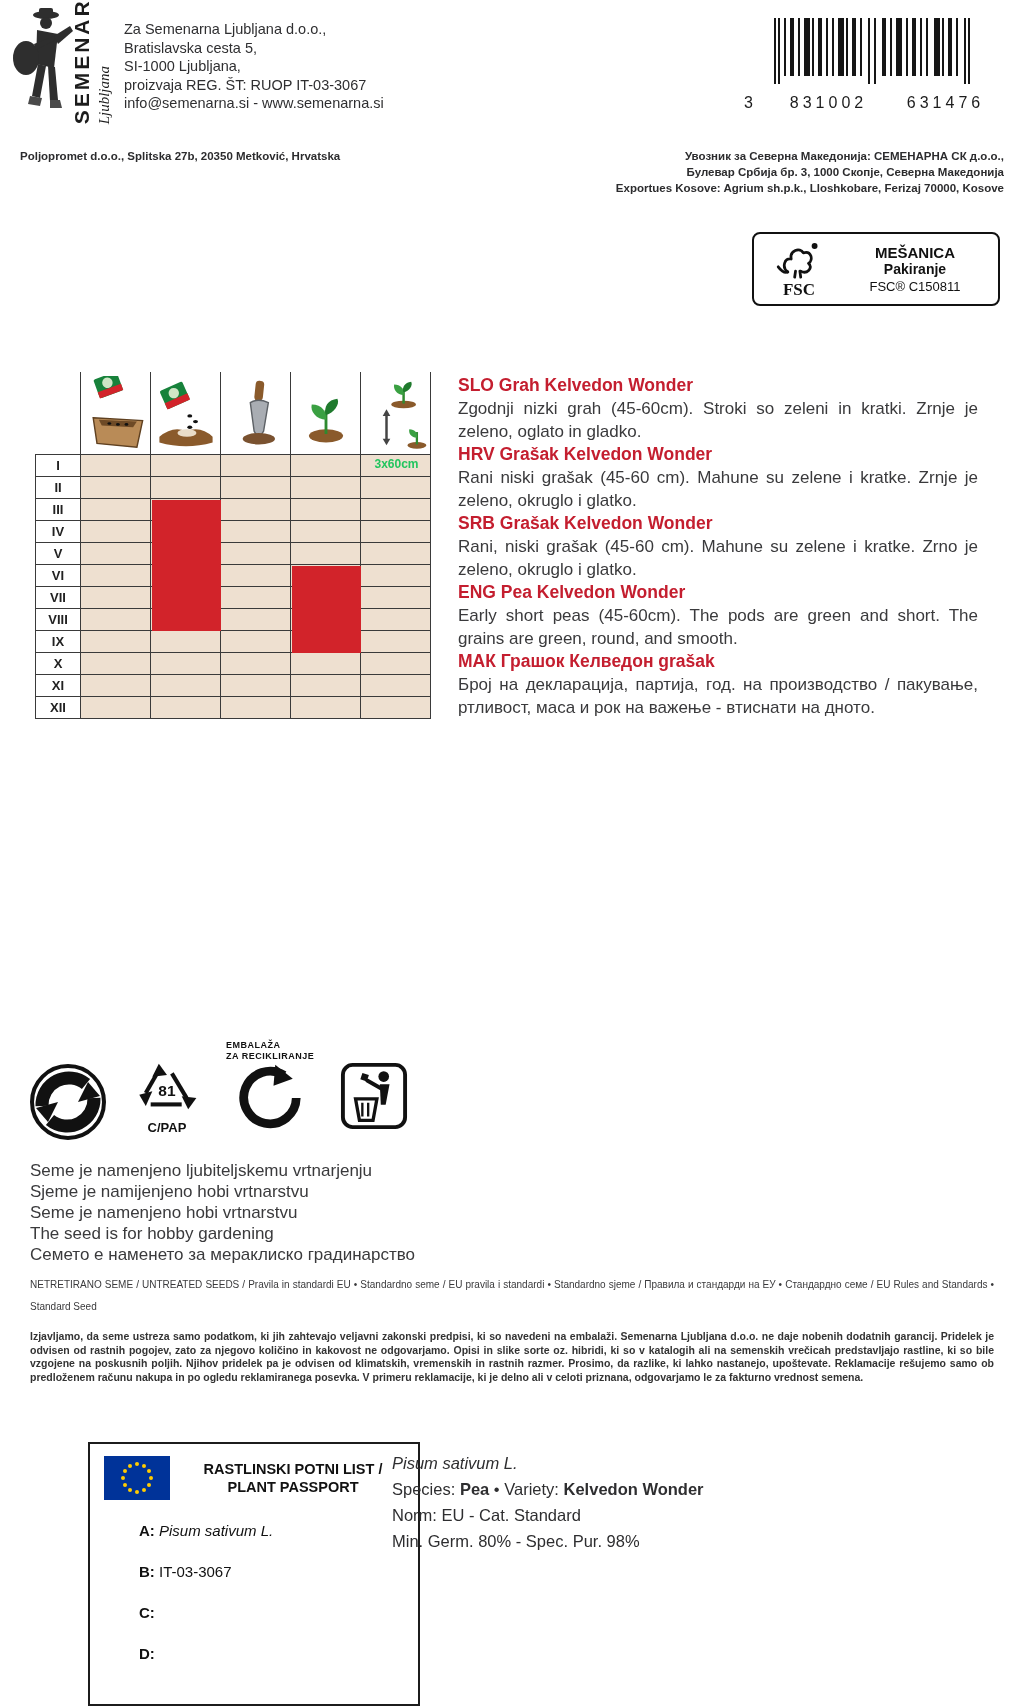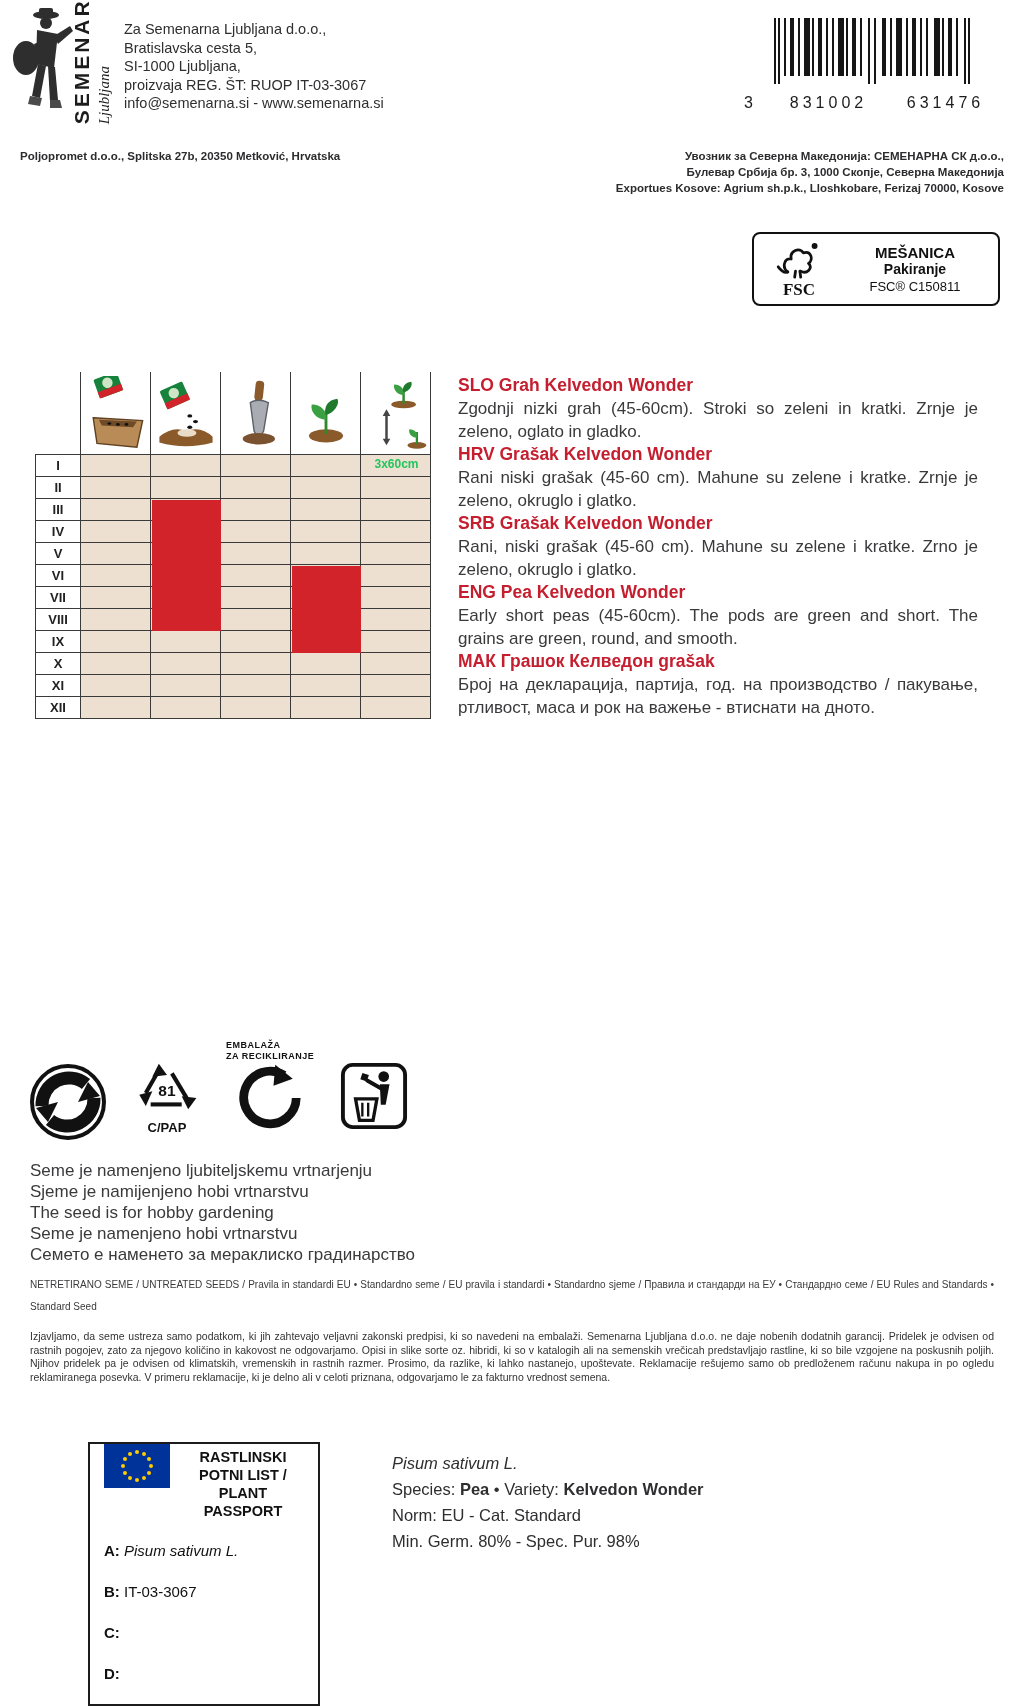--- a/index.html
+++ b/index.html
@@ -60,28 +60,28 @@
   .r-pad{padding-top:22px;}
   .embalaza{font-size:9px;font-weight:bold;color:#111;line-height:10.5px;letter-spacing:0.5px;}
   .cpap{font-size:13px;font-weight:bold;color:#111;margin-top:-4px;}
   .prewrap{white-space:pre-line;}
 
   
   .hobby{position:absolute;left:30px;top:1160px;font-size:17px;line-height:21px;color:#3a3a3c;}
   .standards{position:absolute;left:30px;top:1274px;width:964px;font-size:10px;line-height:22px;
              text-align:justify;color:#3a3a3c;}
   .disclaimer{position:absolute;left:30px;top:1330px;width:964px;font-size:10.5px;line-height:13.5px;
-              text-align:justify;color:#333;}
-
-  
-  .passport{position:absolute;left:88px;top:1442px;width:232px;height:264px;border:2px solid #1c1c1c;background:#fff;
-            box-sizing:border-box;padding:0 14px;}
+              text-align:justify;color:#333;font-weight:bold;}
+
+  
+  .passport{position:absolute;left:88px;top:1442px;width:332px;height:264px;border:2px solid #1c1c1c;background:#fff;
+            box-sizing:border-box;padding:12px 14px;}
   .pass-head{display:flex;align-items:flex-start;gap:12px;}
   .pass-title{flex:1;text-align:center;font-weight:bold;font-size:14.5px;line-height:18px;color:#111;padding-top:4px;}
-  .pass-fields{margin-top:22px;display:flex;flex-direction:column;gap:24px;font-size:15px;color:#111;}
+  .pass-fields{margin-top:22px;display:flex;flex-direction:column;gap:24px;font-size:15px;color:#111;margin-left:35px;}
   .pf-label{font-weight:bold;}
   .pf-italic{font-style:italic;}
   .species{position:absolute;left:392px;top:1450px;font-size:16.5px;line-height:26px;color:#2e2e30;}
   .latin{font-style:italic;}
   .bold{font-weight:bold;}
 </style>
 </head>
 <body>
 
 <div class="page">
@@ -401,22 +401,22 @@
         <rect x="22" y="12" width="7" height="7" fill="#111" transform="rotate(18 25 15)"></rect>
         <path d="M16 38 L38 38 L34 60 L20 60 Z" fill="none" stroke="#111" stroke-width="3.4"></path>
         <path d="M23 42 L23 56 M29 42 L29 56" stroke="#111" stroke-width="2.4"></path>
       </svg>
     </div>
   </div>
 
   <div class="hobby">
     <div>Seme je namenjeno ljubiteljskemu vrtnarjenju</div>
     <div>Sjeme je namijenjeno hobi vrtnarstvu</div>
+    <div>Seme je namenjeno hobi vrtnarstvu</div>
     <div>The seed is for hobby gardening</div>
-    <div>Seme je namenjeno hobi vrtnarstvu</div>
     <div>Семето е наменето за мераклиско градинарство</div>
   </div>
 
   <div class="standards">NETRETIRANO SEME / UNTREATED SEEDS / Pravila in standardi EU • Standardno seme / EU pravila i standardi • Standardno sjeme / Правила и стандарди на ЕУ • Стандардно семе / EU Rules and Standards • Standard Seed</div>
   <div class="disclaimer">Izjavljamo, da seme ustreza samo podatkom, ki jih zahtevajo veljavni zakonski predpisi, ki so navedeni na embalaži. Semenarna Ljubljana d.o.o. ne daje nobenih dodatnih garancij. Pridelek je odvisen od rastnih pogojev, zato za njegovo količino in kakovost ne odgovarjamo. Opisi in slike sorte oz. hibridi, ki so v katalogih ali na semenskih vrečicah predstavljajo rastline, ki so bile vzgojene na poskusnih poljih. Njihov pridelek pa je odvisen od klimatskih, vremenskih in rastnih razmer. Prosimo, da razlike, ki lahko nastanejo, upoštevate. Reklamacije rešujemo samo ob predloženem računu nakupa in po ogledu reklamiranega posevka. V primeru reklamacije, ki je delno ali v celoti priznana, odgovarjamo le za fakturno vrednost semena.</div>
 
   <div class="passport">
     <div class="pass-head">
       <svg width="66" height="44" viewBox="0 0 66 44">
         <rect width="66" height="44" fill="#003399"></rect>

